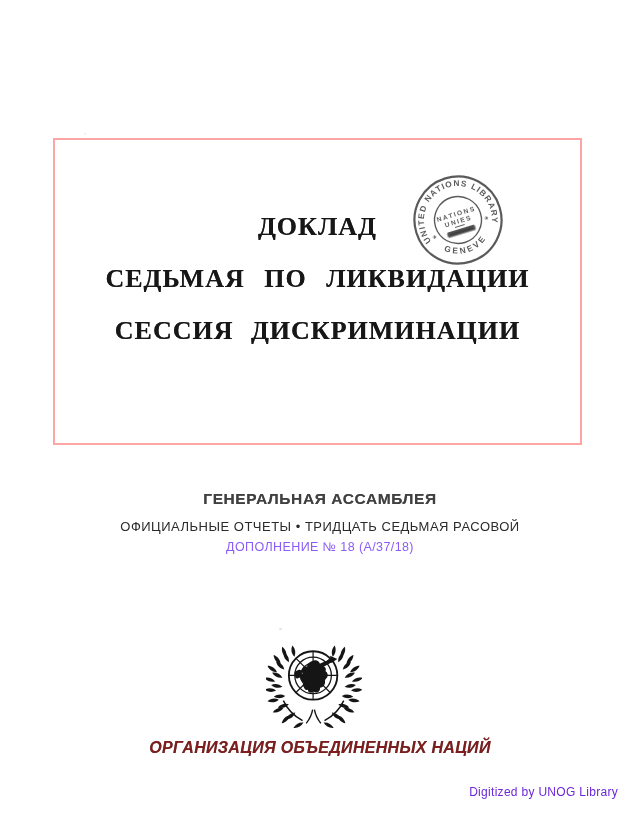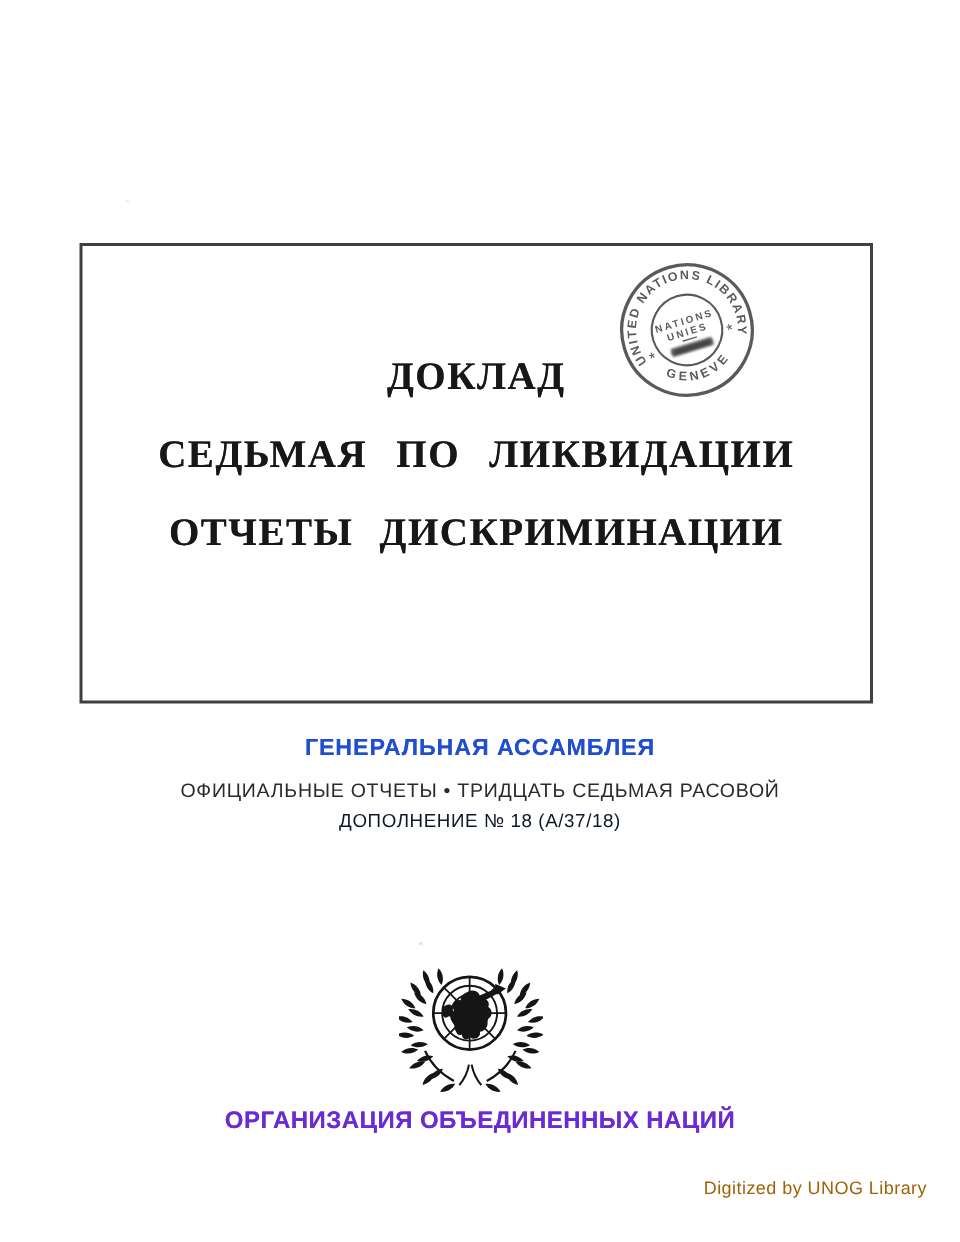--- a/index.html
+++ b/index.html
@@ -3,60 +3,59 @@
 <meta charset="utf-8">
 <style>
   html,body{margin:0;padding:0;background:#ffffff;}
   .page{
     position:relative;width:640px;height:828px;background:#ffffff;
     overflow:hidden;font-family:"Liberation Sans",sans-serif;color:#1b1b1b;
   }
   
   .title-box{
     position:absolute;left:53px;top:138px;width:525px;height:303px;
-    border:2px solid #404040;
-    margin-top:24px;
+    border:2px solid #fca5a5;
   }
   .t-line{
     position:absolute;left:0;width:100%;text-align:center;white-space:nowrap;
     font-family:"Liberation Serif",serif;font-weight:700;font-size:26px;
     letter-spacing:1px;color:#171717;text-shadow:0 0 .4px rgba(23,23,23,.75);
   }
   .t1{top:72px;}
   .t2{top:124px;word-spacing:12px;}
   .t3{top:176px;word-spacing:10px;}
 
   .center-line{
     position:absolute;left:0;width:640px;text-align:center;white-space:nowrap;
   }
-  .assembly-heading{top:490px;font-size:15.5px;font-weight:700;letter-spacing:.6px;color:#1d4ed8;text-shadow:0 0 .3px rgba(36,36,36,.6);}
+  .assembly-heading{top:490px;font-size:15.5px;font-weight:700;letter-spacing:.6px;color:#404040;text-shadow:0 0 .3px rgba(36,36,36,.6);}
   .records-line{top:519px;font-size:13px;letter-spacing:.5px;color:#2a2a2a;}
-  .supplement-line{top:540px;font-size:12.5px;letter-spacing:.4px;color:#0f172a;}
-  .org-line{top:739px;font-size:16px;font-weight:700;letter-spacing:.3px;color:#6d28d9;text-shadow:0 0 .3px rgba(31,31,31,.6);}
+  .supplement-line{top:540px;font-size:12.5px;letter-spacing:.4px;color:#8b5cf6;}
+  .org-line{top:739px;font-size:16px;font-weight:700;letter-spacing:.3px;color:#7f1d1d;text-shadow:0 0 .3px rgba(31,31,31,.6);font-style:italic;}
 
   .stamp{position:absolute;left:410px;top:172px;}
   .emblem{position:absolute;left:266px;top:642px;}
 
   .watermark{
     position:absolute;top:785px;right:22px;font-size:12px;
-    letter-spacing:.3px;color:#a16207;
+    letter-spacing:.3px;color:#6d28d9;
   }
   .speck{position:absolute;background:#c9c9c9;border-radius:50%;opacity:.55;}
   .speck-1{left:279px;top:628px;width:3px;height:2px;}
   .speck-2{left:84px;top:133px;width:2px;height:2px;opacity:.35;}
 </style>
 </head>
 <body>
 
 <div class="page">
 
   <div class="title-box">
     <div class="t-line t1">ДОКЛАД</div>
     <div class="t-line t2">СЕДЬМАЯ ПО ЛИКВИДАЦИИ</div>
-    <div class="t-line t3">ОТЧЕТЫ ДИСКРИМИНАЦИИ</div>
+    <div class="t-line t3">СЕССИЯ ДИСКРИМИНАЦИИ</div>
   </div>
 
   <svg class="stamp" width="96" height="96" viewBox="0 0 96 96">
     <defs>
       <path id="stamp-top-arc" d="M17.2,62.4 A34,34 0 1 1 78.8,62.4" fill="none"></path>
       <path id="stamp-bottom-arc" d="M17.6,62.2 A33.5,33.5 0 0 0 78.4,62.2" fill="none"></path>
       <filter id="smudge-blur" x="-40%" y="-40%" width="180%" height="180%">
         <feGaussianBlur stdDeviation="0.7"></feGaussianBlur>
       </filter>
     </defs>

